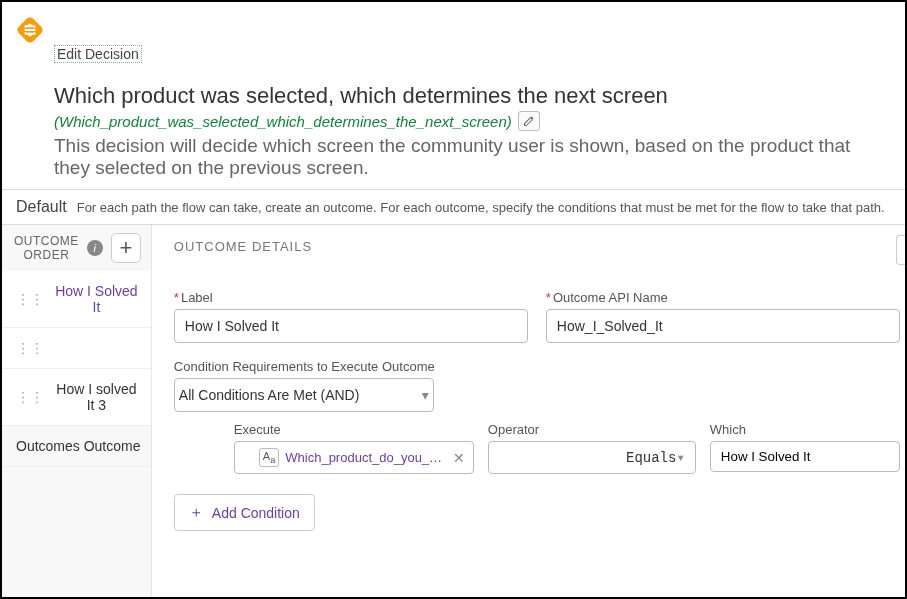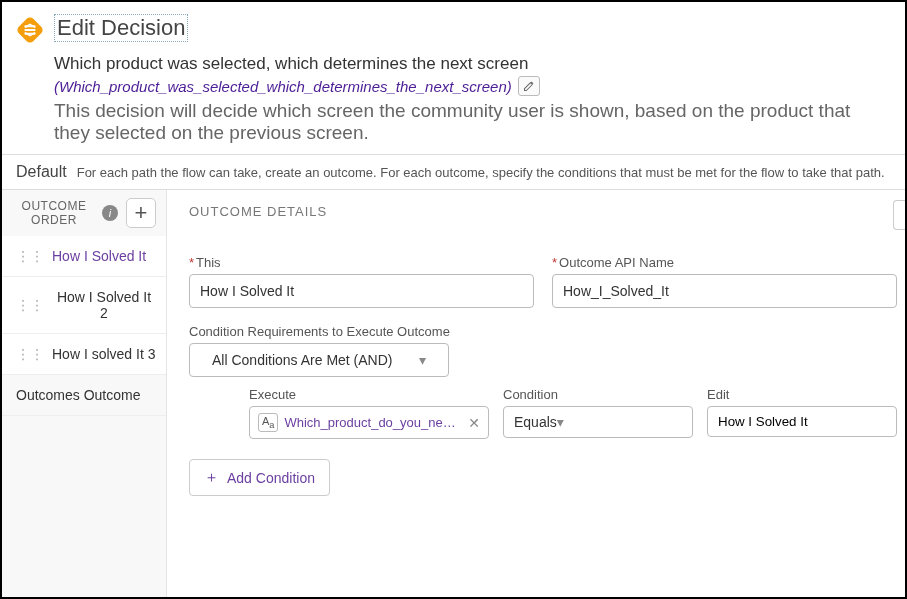--- a/index.html
+++ b/index.html
@@ -20,34 +20,35 @@
       gap: 10px;
     }
     .decision-icon {
       flex: 0 0 28px;
       width: 28px; height: 28px;
       margin-top: 2px;
     }
     .header-texts { flex: 1; }
     .title-row { display: flex; align-items: center; gap: 4px; }
     .title {
-      font-size: 22px;
+      font-size: 14px;
       color: #444;
       border: 1px dotted #8ab;
       padding: 0 2px;
+      margin-top: 31px;
     }
     .subtitle {
-      font-size: 17px;
-      color: #333;
-      margin-top: 12px;
+      font-size: 22px;
+      color: #333;
+      margin-top: 20px;
     }
     .apiname-row { display: flex; align-items: center; gap: 6px; margin-top: 2px;}
     .apiname {
       font-style: italic;
-      color: #4c1d95;
+      color: #15803d;
       font-size: 15px;
     }
     .edit-btn {
       width: 22px; height: 20px;
       border: 1px solid #bbb;
       border-radius: 3px;
       background: #fafafa;
       display: inline-flex; align-items: center; justify-content: center;
       cursor: pointer;
     }
@@ -152,21 +153,21 @@
       border-radius: 4px;
       padding: 8px 10px;
       font-size: 14px;
       color: #333;
       width: 100%;
       background: #fff;
     }
     .select-input {
       border: 1px solid #bbb;
       border-radius: 4px;
-      padding: 8px 22px;
+      padding: 8px 4px;
       font-size: 14px;
       color: #333;
       background: #fff;
       width: 260px;
       display: flex; align-items: center; justify-content: space-between;
       cursor: pointer;
     }
     .chevron { color: #888; }
     .cond-row { display: flex; gap: 14px; margin-top: 10px; margin-left: 60px; }
     .resource-pill {
@@ -176,42 +177,44 @@
       display: flex; align-items: center; gap: 6px;
       width: 240px;
       background: #fff;
     }
     .res-icon {
       border: 1px solid #bbb;
       border-radius: 3px;
       font-size: 11px;
       padding: 1px 3px;
       color: #555;
+      margin-left: 16px;
     }
     .res-text {
       flex: 1;
       color: #6b3fa0;
       font-size: 13px;
       white-space: nowrap;
       overflow: hidden;
       text-overflow: ellipsis;
     }
     .res-clear {
       color: #888;
       cursor: pointer;
       font-size: 14px;
     }
     .operator-select {
       border: 1px solid #bbb;
       border-radius: 4px;
       padding: 7px 10px;
-      width: 190px;
-      display: flex; align-items: center; justify-content: flex-start;
-      background: #fff;
-      cursor: pointer;
+      width: 208px;
+      display: flex; align-items: center; justify-content: flex-end;
+      background: #fff;
+      cursor: pointer;
+      font-family: Liberation Mono, monospace;
     }
     .value-input {
       border: 1px solid #bbb;
       border-radius: 4px;
       padding: 7px 10px;
       width: 190px;
       background: #fff;
     }
     .add-cond-btn {
       margin-top: 20px;
@@ -275,40 +278,39 @@
       <span class="info-icon">i</span>
       <span class="add-btn">+</span>
     </div>
 
     <div class="outcome-item selected">
       <span class="drag-handle">⋮⋮</span>
       <span>How I Solved It</span>
     </div>
     <div class="outcome-item">
       <span class="drag-handle">⋮⋮</span>
-      <span>How I Solved It 2</span>
     </div>
     <div class="outcome-item">
       <span class="drag-handle">⋮⋮</span>
       <span>How I solved It 3</span>
     </div>
     <div class="outcome-item default">
       <span>Outcomes Outcome</span>
     </div>
   </div>
 
   <div class="details">
     <div class="edge-btn"></div>
     <div class="details-header">OUTCOME DETAILS</div>
 
     <div class="row">
       <div class="field flex1">
         <div class="label-row">
             <span class="req">*</span>
-            <span>This</span>
+            <span>Label</span>
           </div>
         <input class="text-input" value="How I Solved It" style="">
       </div>
       <div class="field flex1">
         <div class="label-row">
             <span class="req">*</span>
             <span>Outcome API Name</span>
           </div>
         <input class="text-input" value="How_I_Solved_It" style="">
       </div>
@@ -330,30 +332,30 @@
             <span>Execute</span>
           </div>
         <div class="resource-pill">
           <span class="res-icon">A<sub>a</sub></span>
           <span class="res-text">Which_product_do_you_need_s...</span>
           <span class="res-clear">✕</span>
         </div>
       </div>
       <div class="field">
         <div class="label-row">
-            <span>Condition</span>
+            <span>Operator</span>
           </div>
         <div class="operator-select">
           <span>Equals</span>
           <span class="chevron">▾</span>
         </div>
       </div>
       <div class="field">
         <div class="label-row">
-            <span>Edit</span>
+            <span>Which</span>
           </div>
         <input class="value-input" value="How I Solved It" style="">
       </div>
     </div>
 
     <div class="add-cond-btn">
       <span class="plus">＋</span>
       <span>Add Condition</span>
     </div>
   </div>

